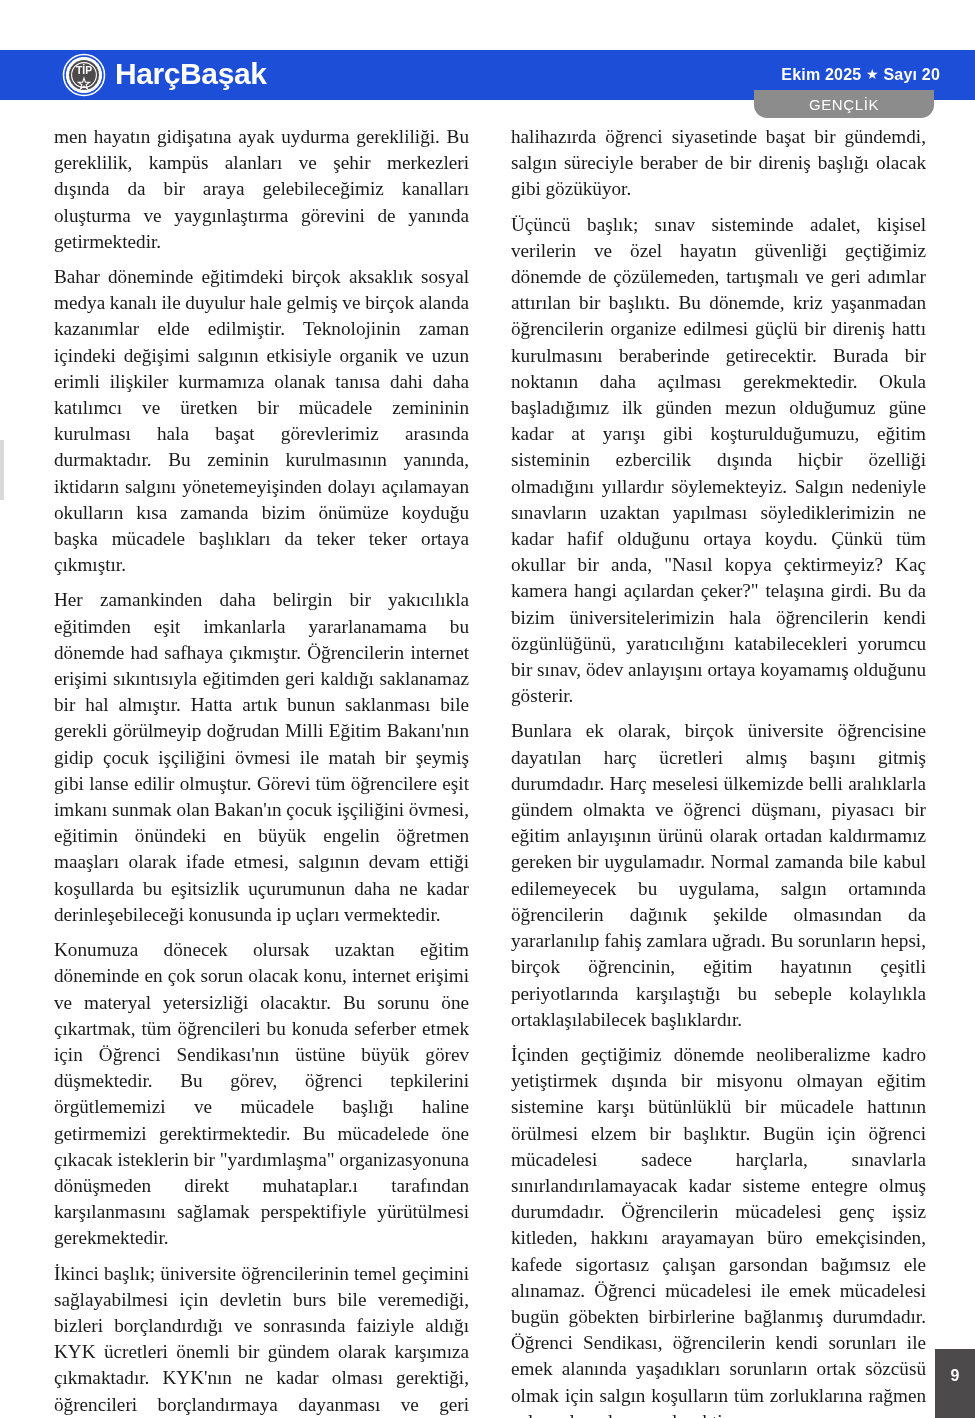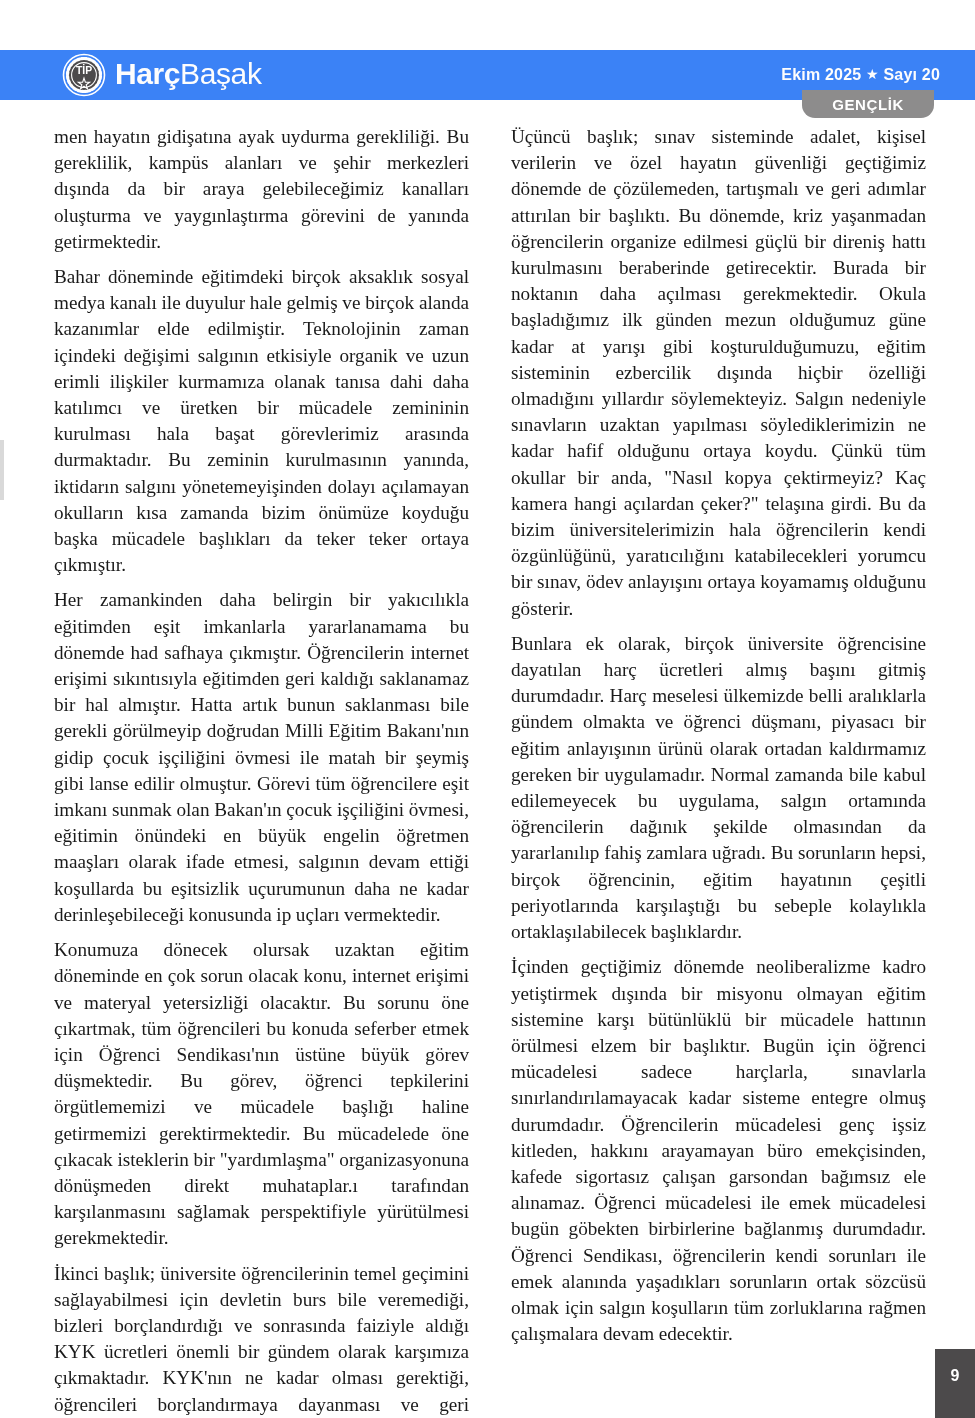--- a/index.html
+++ b/index.html
@@ -19,21 +19,21 @@
     box-sizing: border-box;
   }
 
   
   .masthead {
     position: absolute;
     left: 0;
     top: 50px;
     width: 975px;
     height: 50px;
-    background: #3b82f6;
+    background: #1d4ed8;
     display: flex;
     align-items: center;
     justify-content: space-between;
   }
   .brand {
     display: flex;
     align-items: center;
     margin-left: 62px;
     height: 100%;
   }
@@ -48,48 +48,48 @@
   .wordmark {
     font-family: "Liberation Sans", "DejaVu Sans", sans-serif;
     font-size: 30px;
     color: #fdfdfd;
     letter-spacing: -0.4px;
     line-height: 1;
     white-space: nowrap;
     padding-bottom: 3px;
   }
   .wordmark .w-bold { font-weight: bold; }
-  .wordmark .w-light { font-weight: normal; text-align: right; }
+  .wordmark .w-light { font-weight: bold; text-align: right; }
 
   .issue {
     font-family: "Liberation Sans", "DejaVu Sans", sans-serif;
     font-size: 16px;
     font-weight: bold;
     color: #fdfdfd;
     margin-right: 35px;
     white-space: nowrap;
     letter-spacing: 0.2px;
   }
   .issue .star { font-size: 14px; vertical-align: 1px; }
 
   
   .section-badge {
     position: absolute;
     top: 90px;
     right: 41px;
-    width: 132px;
+    width: 180px;
     height: 28px;
     background: #8d8c8c;
     border-radius: 0 0 13px 13px;
     display: flex;
     align-items: center;
     justify-content: center;
     font-family: "Liberation Sans", "DejaVu Sans", sans-serif;
     font-size: 15px;
-    font-weight: bold;
+    font-weight: normal;
     color: #ffffff;
     letter-spacing: 0.6px;
   }
 
   
   .columns {
     position: absolute;
     left: 54px;
     top: 124px;
     width: 872px;
@@ -179,20 +179,21 @@
 
   <div class="columns">
     <div class="col">
       <p>men hayatın gidişatına ayak uydurma gerekliliği. Bu gereklilik, kampüs alanları ve şehir merkezleri dışında da bir araya gelebileceğimiz kanalları oluşturma ve yaygınlaştırma görevini de yanında getirmektedir.</p>
       <p>Bahar döneminde eğitimdeki birçok aksaklık sosyal medya kanalı ile duyulur hale gelmiş ve birçok alanda kazanımlar elde edilmiştir. Teknolojinin zaman içindeki değişimi salgının etkisiyle organik ve uzun erimli ilişkiler kurmamıza olanak tanısa dahi daha katılımcı ve üretken bir mücadele zemininin kurulması hala başat görevlerimiz arasında durmaktadır. Bu zeminin kurulmasının yanında, iktidarın salgını yönetemeyişinden dolayı açılamayan okulların kısa zamanda bizim önümüze koyduğu başka mücadele başlıkları da teker teker ortaya çıkmıştır.</p>
       <p>Her zamankinden daha belirgin bir yakıcılıkla eğitimden eşit imkanlarla yararlanamama bu dönemde had safhaya çıkmıştır. Öğrencilerin internet erişimi sıkıntısıyla eğitimden geri kaldığı saklanamaz bir hal almıştır. Hatta artık bunun saklanması bile gerekli görülmeyip doğrudan Milli Eğitim Bakanı'nın gidip çocuk işçiliğini övmesi ile matah bir şeymiş gibi lanse edilir olmuştur. Görevi tüm öğrencilere eşit imkanı sunmak olan Bakan'ın çocuk işçiliğini övmesi, eğitimin önündeki en büyük engelin öğretmen maaşları olarak ifade etmesi, salgının devam ettiği koşullarda bu eşitsizlik uçurumunun daha ne kadar derinleşebileceği konusunda ip uçları vermektedir.</p>
       <p>Konumuza dönecek olursak uzaktan eğitim döneminde en çok sorun olacak konu, internet erişimi ve materyal yetersizliği olacaktır. Bu sorunu öne çıkartmak, tüm öğrencileri bu konuda seferber etmek için Öğrenci Sendikası'nın üstüne büyük görev düşmektedir. Bu görev, öğrenci tepkilerini örgütlememizi ve mücadele başlığı haline getirmemizi gerektirmektedir. Bu mücadelede öne çıkacak isteklerin bir "yardımlaşma" organizasyonuna dönüşmeden direkt muhataplar.ı tarafından karşılanmasını sağlamak perspektifiyle yürütülmesi gerekmektedir.</p>
       <p>İkinci başlık; üniversite öğrencilerinin temel geçimini sağlayabilmesi için devletin burs bile veremediği, bizleri borçlandırdığı ve sonrasında faiziyle aldığı KYK ücretleri önemli bir gündem olarak karşımıza çıkmaktadır. KYK'nın ne kadar olması gerektiği, öğrencileri borçlandırmaya dayanması ve geri ödenme biçim</p>
     </div>
     <div class="col">
+      <p>halihazırda öğrenci siyasetinde başat bir gündemdi, salgın süreciyle beraber de bir direniş başlığı olacak gibi gözüküyor.</p>
       <p>Üçüncü başlık; sınav sisteminde adalet, kişisel verilerin ve özel hayatın güvenliği geçtiğimiz dönemde de çözülemeden, tartışmalı ve geri adımlar attırılan bir başlıktı. Bu dönemde, kriz yaşanmadan öğrencilerin organize edilmesi güçlü bir direniş hattı kurulmasını beraberinde getirecektir. Burada bir noktanın daha açılması gerekmektedir. Okula başladığımız ilk günden mezun olduğumuz güne kadar at yarışı gibi koşturulduğumuzu, eğitim sisteminin ezbercilik dışında hiçbir özelliği olmadığını yıllardır söylemekteyiz. Salgın nedeniyle sınavların uzaktan yapılması söylediklerimizin ne kadar hafif olduğunu ortaya koydu. Çünkü tüm okullar bir anda, "Nasıl kopya çektirmeyiz? Kaç kamera hangi açılardan çeker?" telaşına girdi. Bu da bizim üniversitelerimizin hala öğrencilerin kendi özgünlüğünü, yaratıcılığını katabilecekleri yorumcu bir sınav, ödev anlayışını ortaya koyamamış olduğunu gösterir.</p>
       <p>Bunlara ek olarak, birçok üniversite öğrencisine dayatılan harç ücretleri almış başını gitmiş durumdadır. Harç meselesi ülkemizde belli aralıklarla gündem olmakta ve öğrenci düşmanı, piyasacı bir eğitim anlayışının ürünü olarak ortadan kaldırmamız gereken bir uygulamadır. Normal zamanda bile kabul edilemeyecek bu uygulama, salgın ortamında öğrencilerin dağınık şekilde olmasından da yararlanılıp fahiş zamlara uğradı. Bu sorunların hepsi, birçok öğrencinin, eğitim hayatının çeşitli periyotlarında karşılaştığı bu sebeple kolaylıkla ortaklaşılabilecek başlıklardır.</p>
       <p>İçinden geçtiğimiz dönemde neoliberalizme kadro yetiştirmek dışında bir misyonu olmayan eğitim sistemine karşı bütünlüklü bir mücadele hattının örülmesi elzem bir başlıktır. Bugün için öğrenci mücadelesi sadece harçlarla, sınavlarla sınırlandırılamayacak kadar sisteme entegre olmuş durumdadır. Öğrencilerin mücadelesi genç işsiz kitleden, hakkını arayamayan büro emekçisinden, kafede sigortasız çalışan garsondan bağımsız ele alınamaz. Öğrenci mücadelesi ile emek mücadelesi bugün göbekten birbirlerine bağlanmış durumdadır. Öğrenci Sendikası, öğrencilerin kendi sorunları ile emek alanında yaşadıkları sorunların ortak sözcüsü olmak için salgın koşulların tüm zorluklarına rağmen çalışmalara devam edecektir.</p>
     </div>
   </div>
 
   <div class="folio">
     <span>9</span>
   </div>
 

